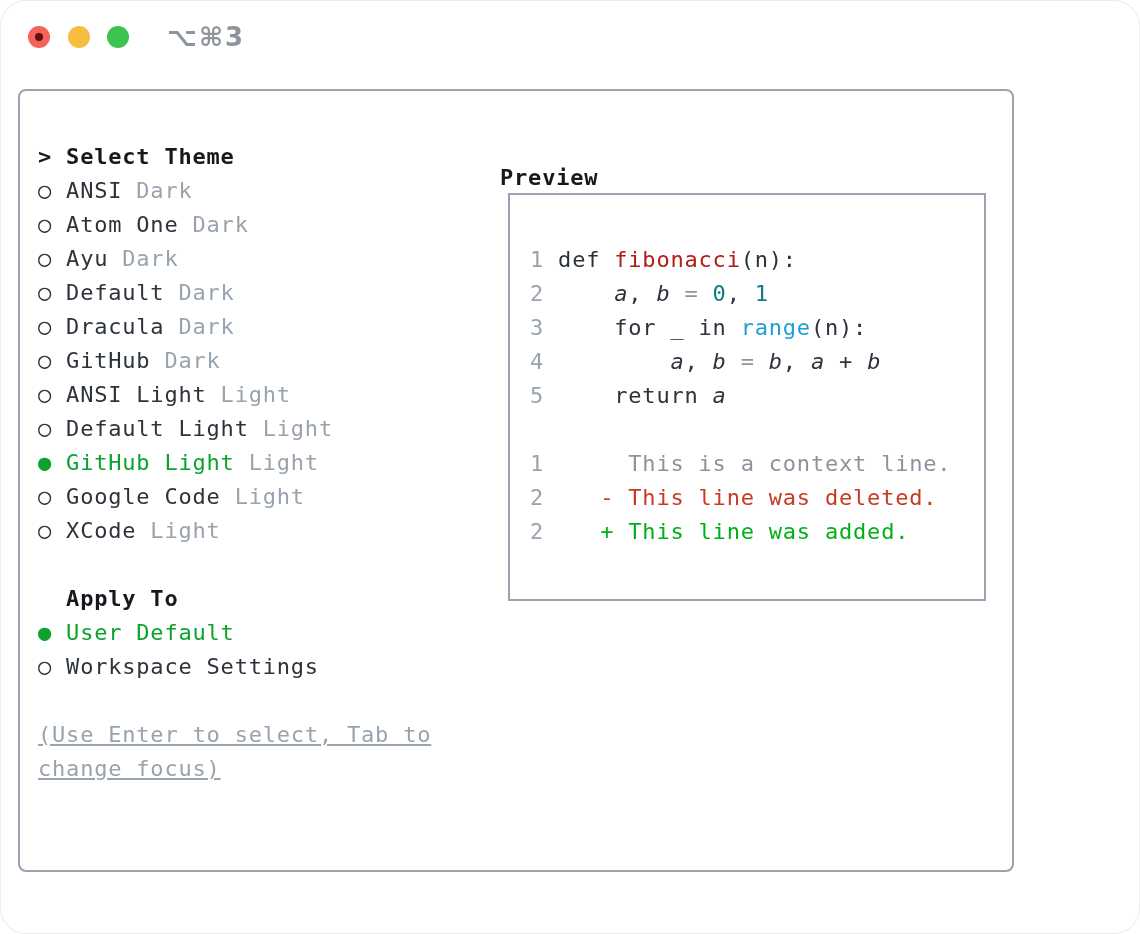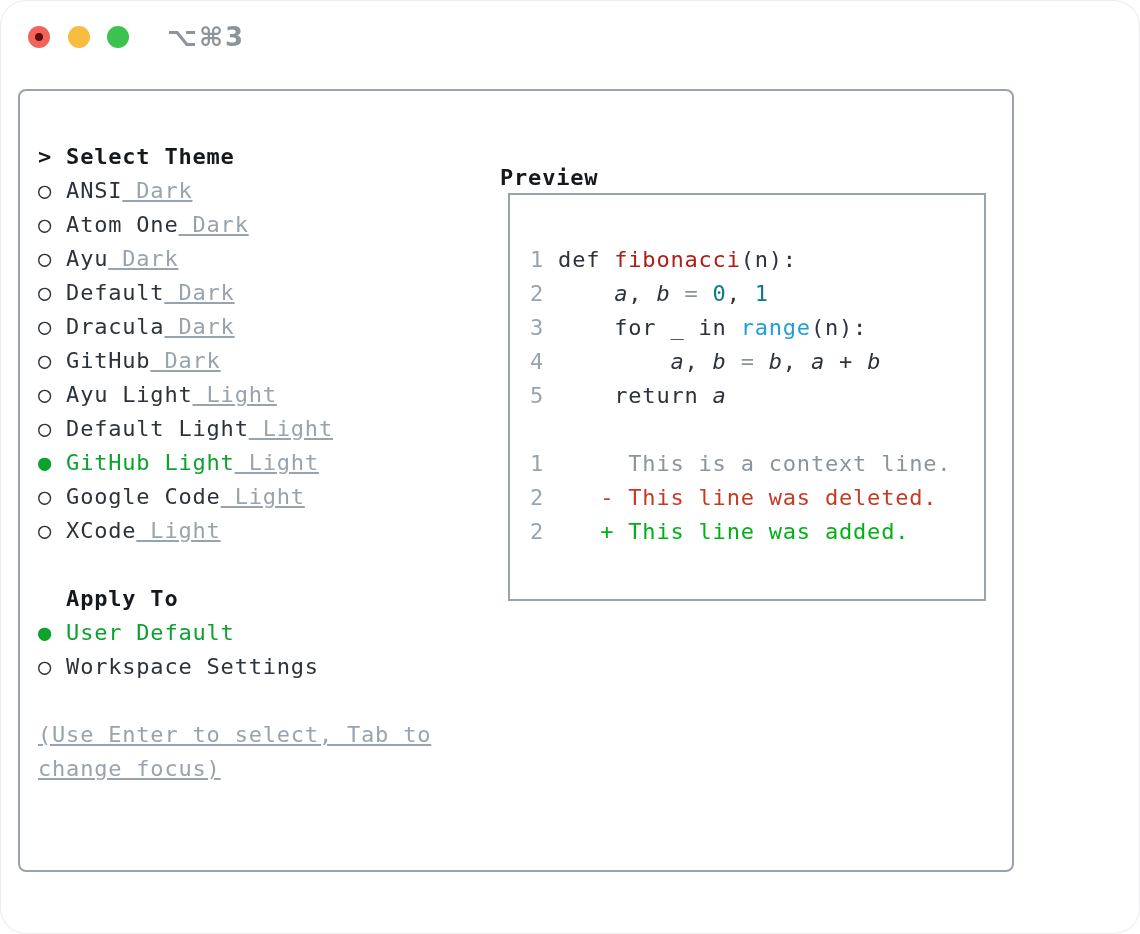--- a/index.html
+++ b/index.html
@@ -26,21 +26,21 @@
   }
   
   .panel{
     position:absolute;left:18px;top:89px;width:996px;height:783px;
     border:2px solid var(--border);border-radius:8px;box-sizing:border-box;
   }
   
   #left-column{position:absolute;left:18px;top:49px;font-size:22px;letter-spacing:0.8px;}
   .row{height:34px;line-height:34px;white-space:pre;color:var(--text);}
   .hdr{font-weight:bold;color:var(--header-text);}
-  .tag{color:var(--muted);text-decoration:underline;}
+  .tag{color:var(--muted);}
   .sel{color:var(--accent-green);}
   .hint{color:var(--muted);text-decoration:underline;}
   
   #preview-title{
     position:absolute;left:480px;top:49px;height:34px;line-height:34px;
     font-size:22px;font-weight:bold;letter-spacing:0.8px;color:var(--header-text);
     white-space:pre;
     margin-top:21px;
   }
   #preview-box{
@@ -71,21 +71,21 @@
 
   <div class="panel">
     <div id="left-column">
         <div class="row"><span class="hdr">&gt; </span><span class="hdr">Select Theme</span></div>
         <div class="row"><span class="">○ </span><span class="">ANSI</span><span class="tag"> Dark</span></div>
         <div class="row"><span class="">○ </span><span class="">Atom One</span><span class="tag"> Dark</span></div>
         <div class="row"><span class="">○ </span><span class="">Ayu</span><span class="tag"> Dark</span></div>
         <div class="row"><span class="">○ </span><span class="">Default</span><span class="tag"> Dark</span></div>
         <div class="row"><span class="">○ </span><span class="">Dracula</span><span class="tag"> Dark</span></div>
         <div class="row"><span class="">○ </span><span class="">GitHub</span><span class="tag"> Dark</span></div>
-        <div class="row"><span class="">○ </span><span class="">Ayu Light</span><span class="tag"> Light</span></div>
+        <div class="row"><span class="">○ </span><span class="">ANSI Light</span><span class="tag"> Light</span></div>
         <div class="row"><span class="">○ </span><span class="">Default Light</span><span class="tag"> Light</span></div>
         <div class="row"><span class="sel">● </span><span class="sel">GitHub Light</span><span class="tag"> Light</span></div>
         <div class="row"><span class="">○ </span><span class="">Google Code</span><span class="tag"> Light</span></div>
         <div class="row"><span class="">○ </span><span class="">XCode</span><span class="tag"> Light</span></div>
         <div class="row"></div>
         <div class="row"><span class="hdr">  </span><span class="hdr">Apply To</span></div>
         <div class="row"><span class="sel">● </span><span class="sel">User Default</span></div>
         <div class="row"><span class="">○ </span><span class="">Workspace Settings</span></div>
         <div class="row"></div>
         <div class="row"><span class="hint">(Use Enter to select, Tab to</span></div>

